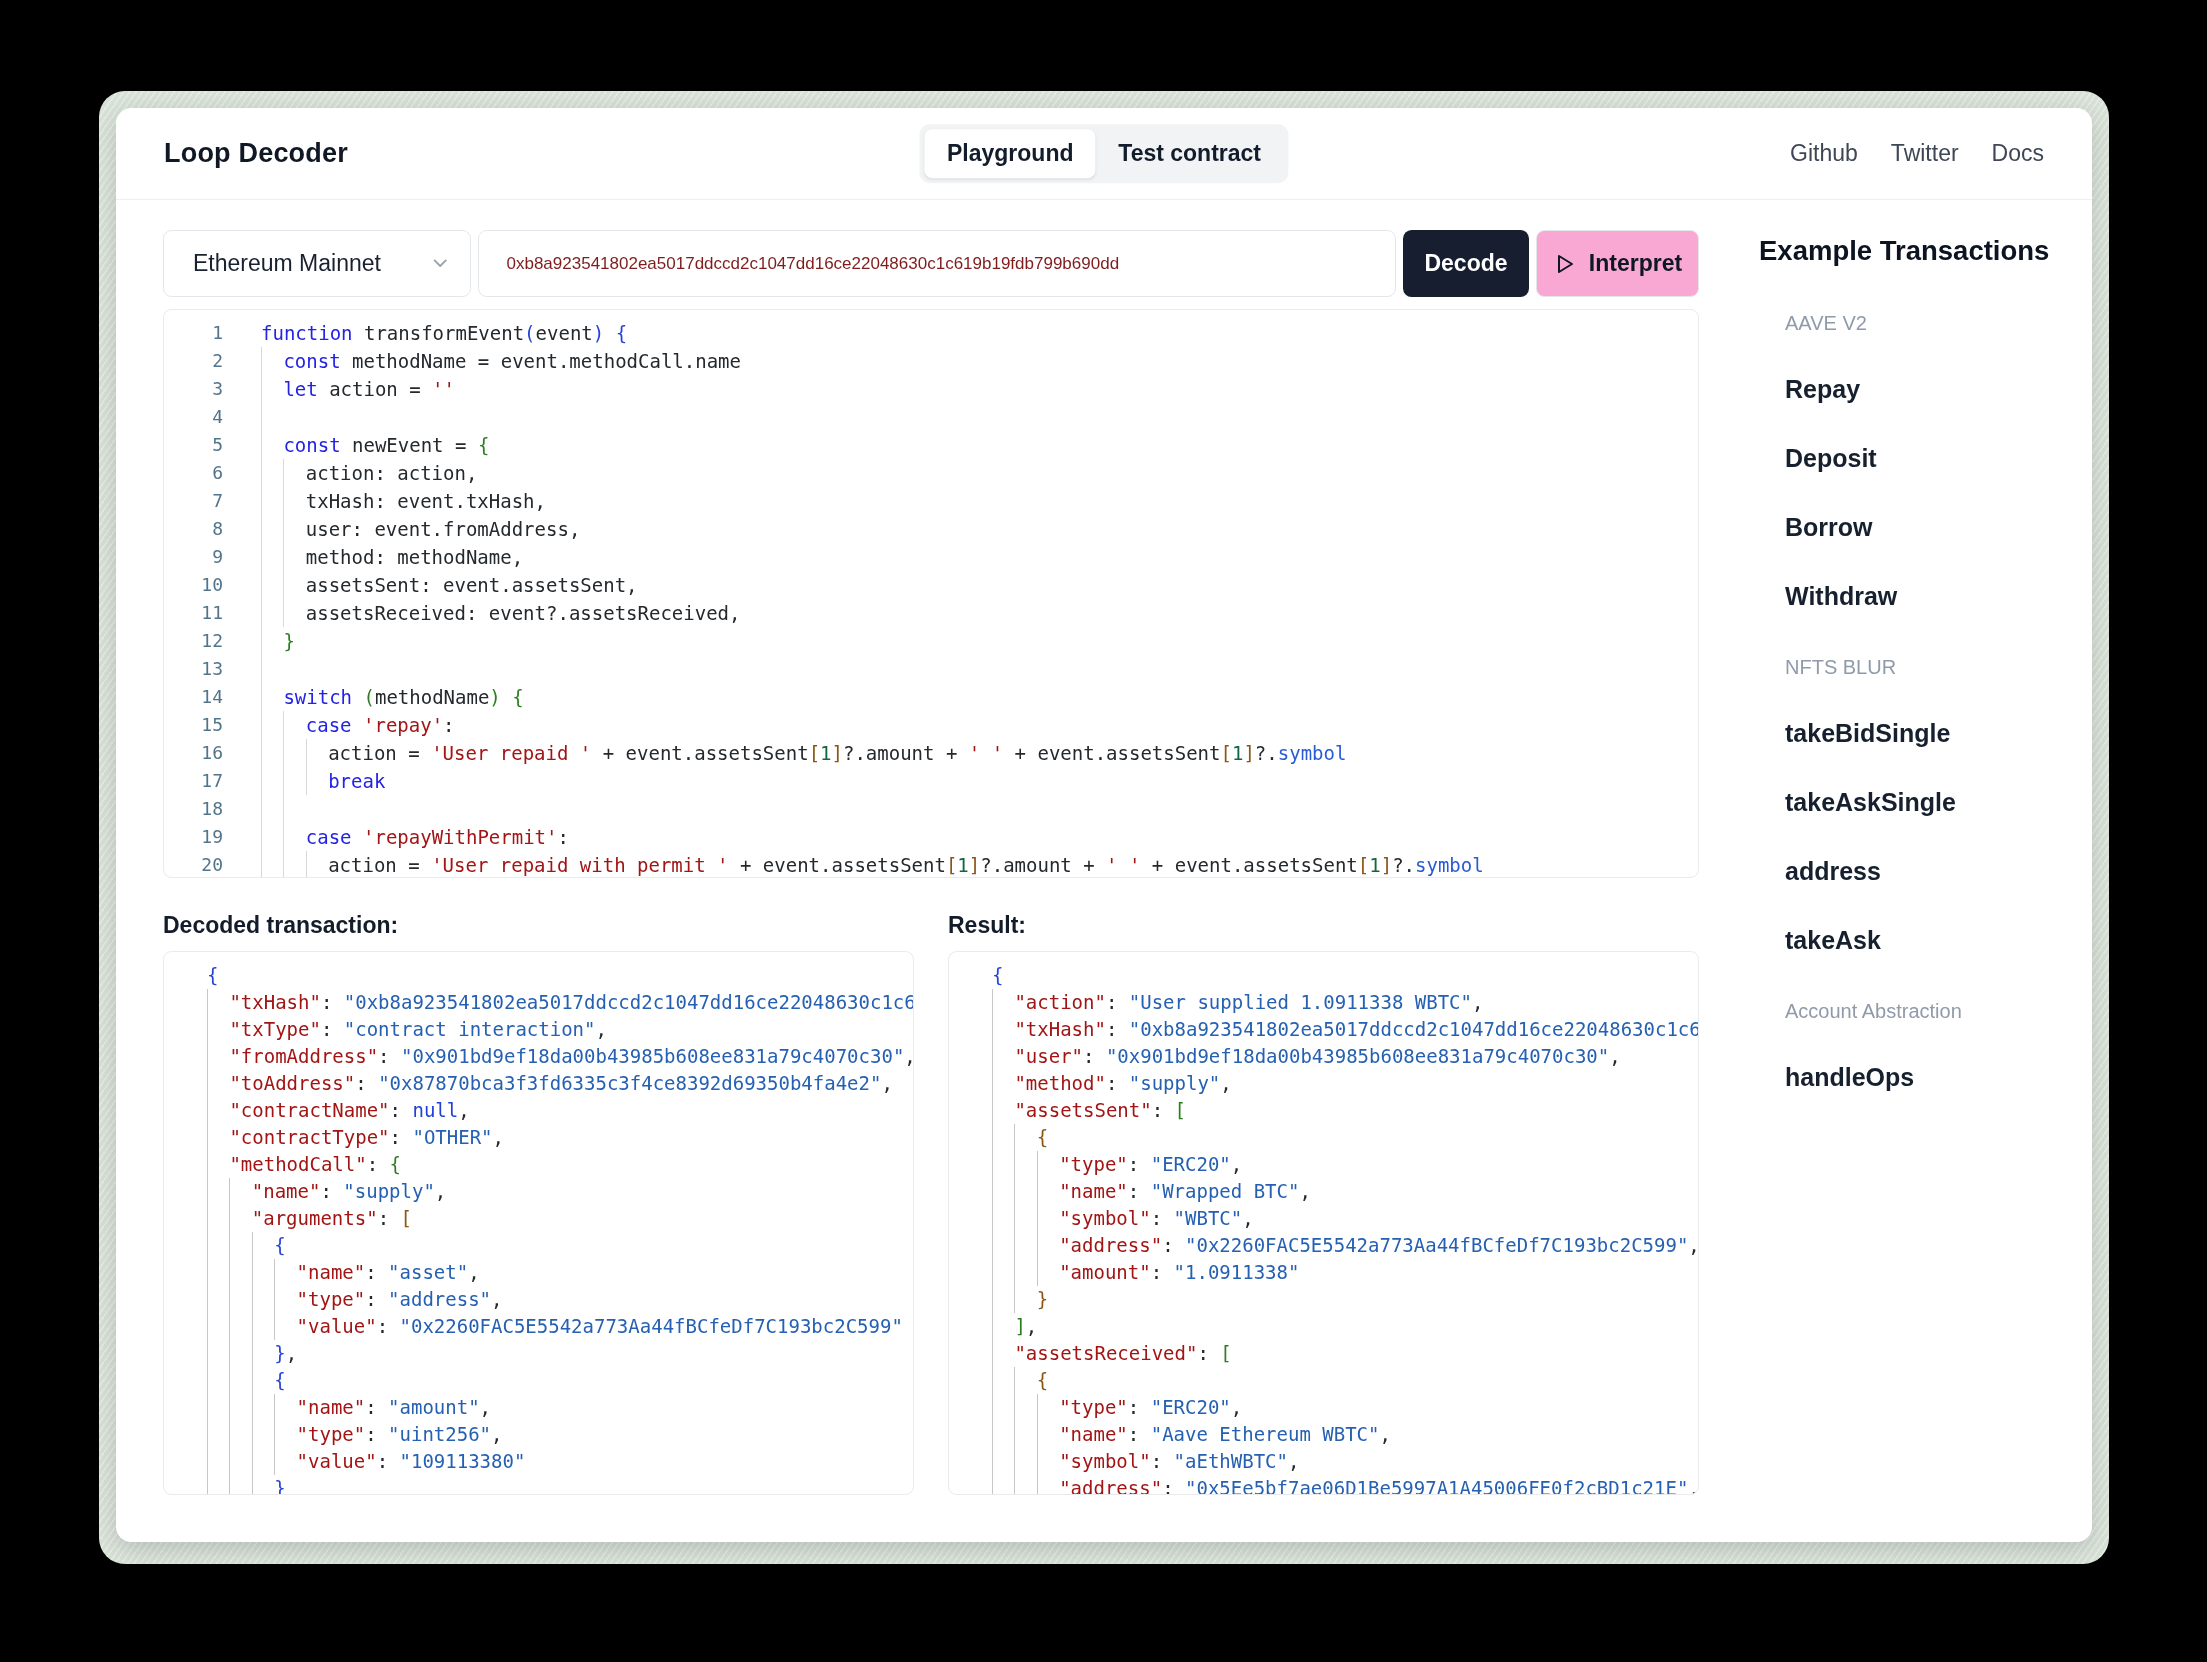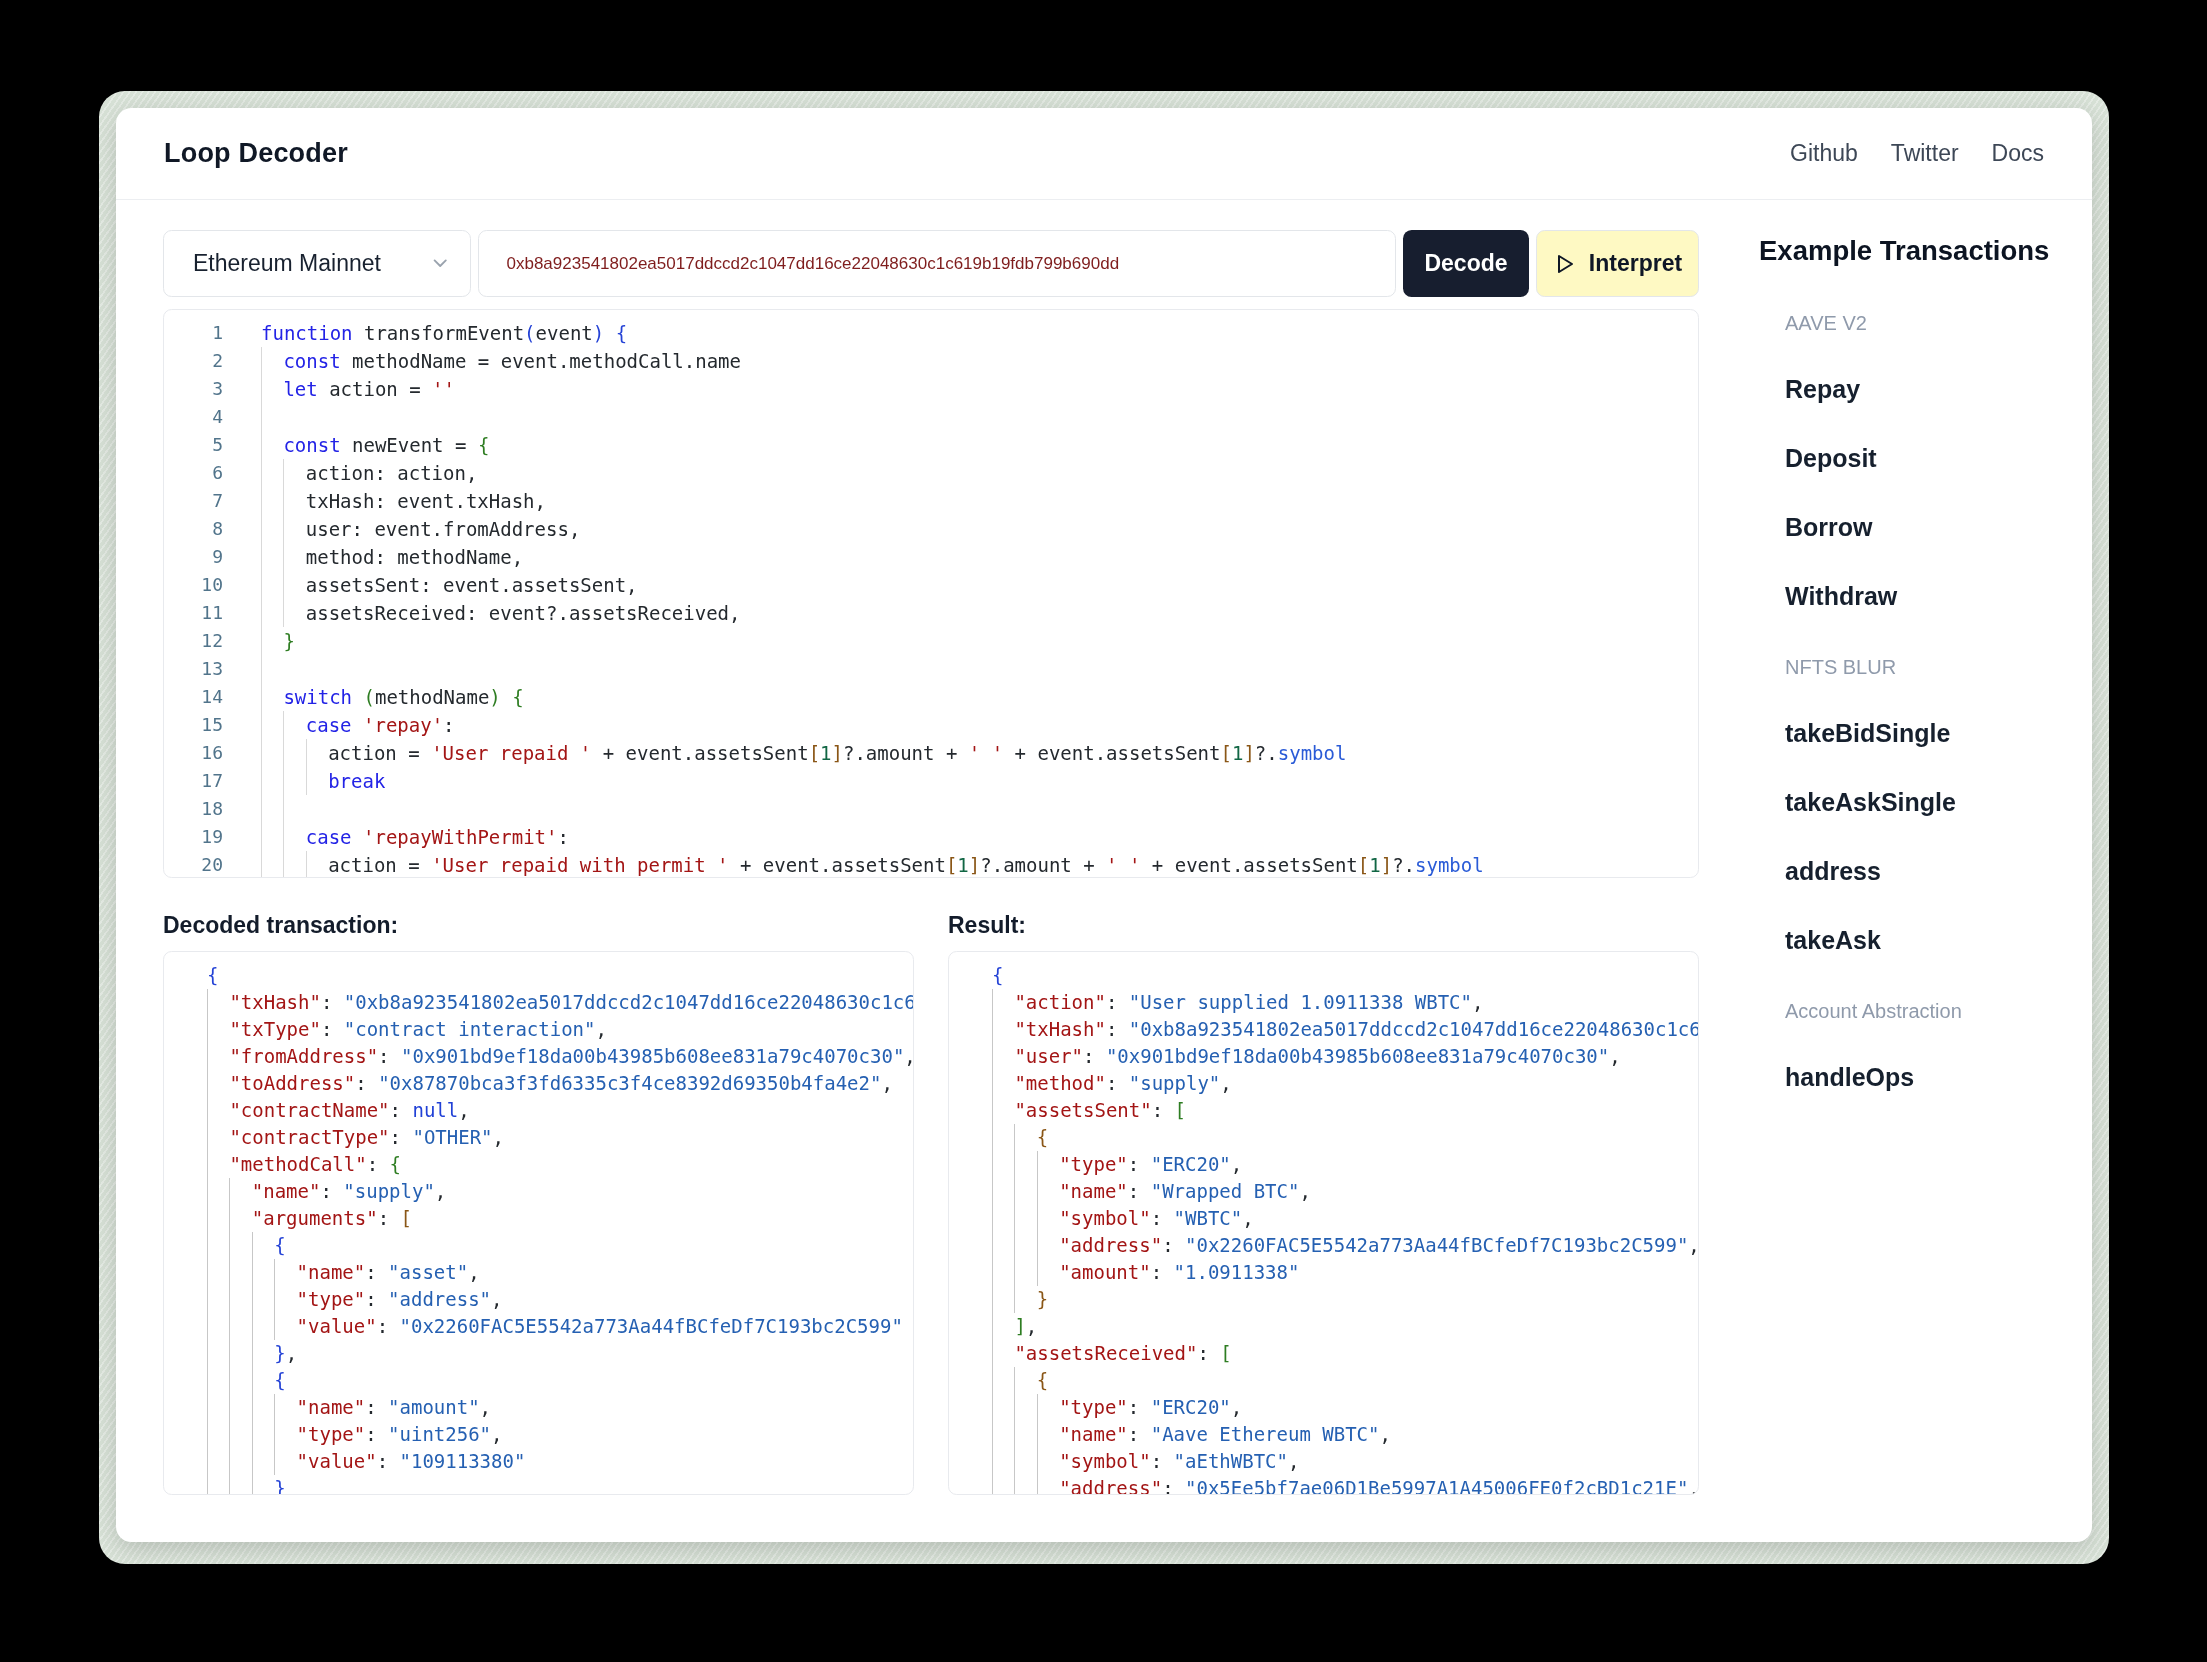--- a/index.html
+++ b/index.html
@@ -31,21 +31,21 @@
   
   .toolbar{margin-top:29px;height:67px;display:flex;gap:7px;}
   .select{width:258px;flex:none;border:1.7px solid #e3e6ea;border-radius:8.6px;display:flex;
           align-items:center;padding:0 19px 0 29px;cursor:pointer;background:#fff;}
   .select .lbl{font-size:23px;color:#18212f;flex:1;white-space:nowrap;}
   .tx-input{flex:1;border:1.7px solid #e3e6ea;border-radius:8.6px;font-size:17px;color:#7f1d1d;
             padding:0 27.5px;outline:none;font-family:"Liberation Sans",sans-serif;min-width:0;}
   .btn{border-radius:8.6px;font-size:23px;font-weight:600;display:flex;align-items:center;
        justify-content:center;cursor:pointer;white-space:nowrap;}
   .btn-decode{width:126px;flex:none;background:#171e2f;color:#fff;border:none;}
-  .btn-interpret{width:163px;flex:none;background:#fef9c3;color:#0f1726;border:1.7px solid #e3e6ea;gap:12px;}
+  .btn-interpret{width:163px;flex:none;background:#f9a8d4;color:#0f1726;border:1.7px solid #e3e6ea;gap:12px;}
 
   
   .sec-label{font-size:23px;font-weight:600;color:#131c2b;}
   .lbl-interp{margin-top:22.4px;}
   .panel{border:1.7px solid #e8eaee;border-radius:8.6px;background:#fff;overflow:hidden;}
 
   
   .editor{margin-top:12px;height:558px;padding-top:8.6px;}
   .json-row{margin-top:34px;display:flex;gap:34px;}
   .json-col{flex:1;min-width:0;}
@@ -79,20 +79,24 @@
   .icon{display:flex;align-items:center;justify-content:center;flex:none;}
 </style>
 </head>
 <body>
 
 <div class="frame">
   <div class="card">
 
     <div class="header">
       <div class="app-title">Loop Decoder</div>
+      <div class="seg" id="tabs">
+          <div class="seg-tab active">Playground</div>
+          <div class="seg-tab">Test contract</div>
+        </div>
       <div class="nav" id="nav">
           <a>Github</a>
           <a>Twitter</a>
           <a>Docs</a>
         </div>
     </div>
 
     <div class="content">
       <div class="main">
 

